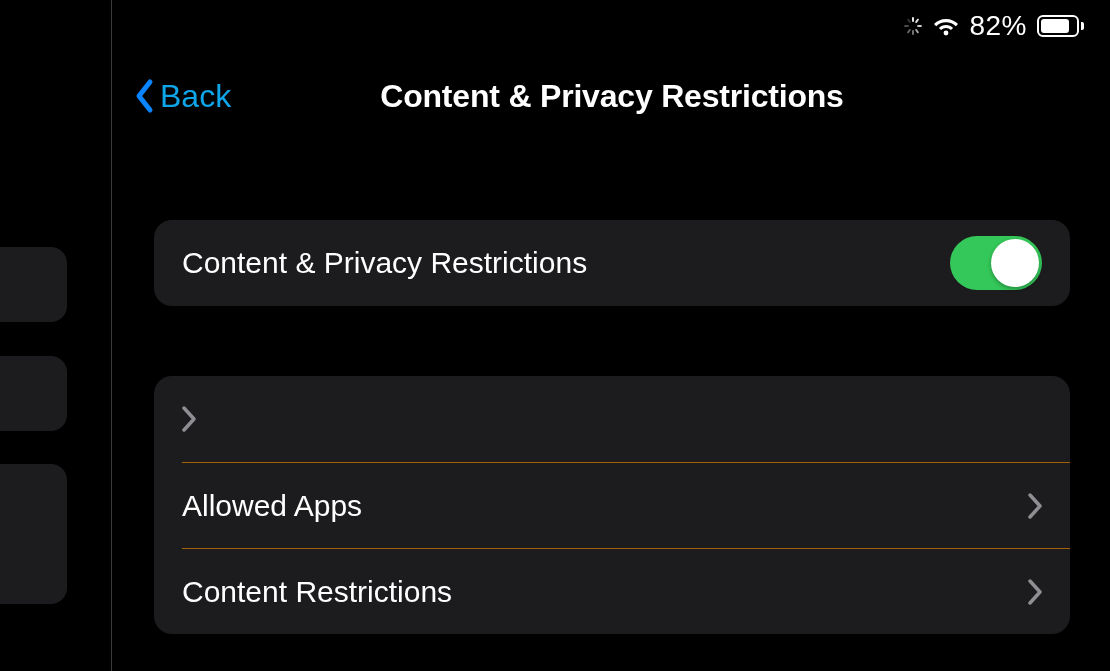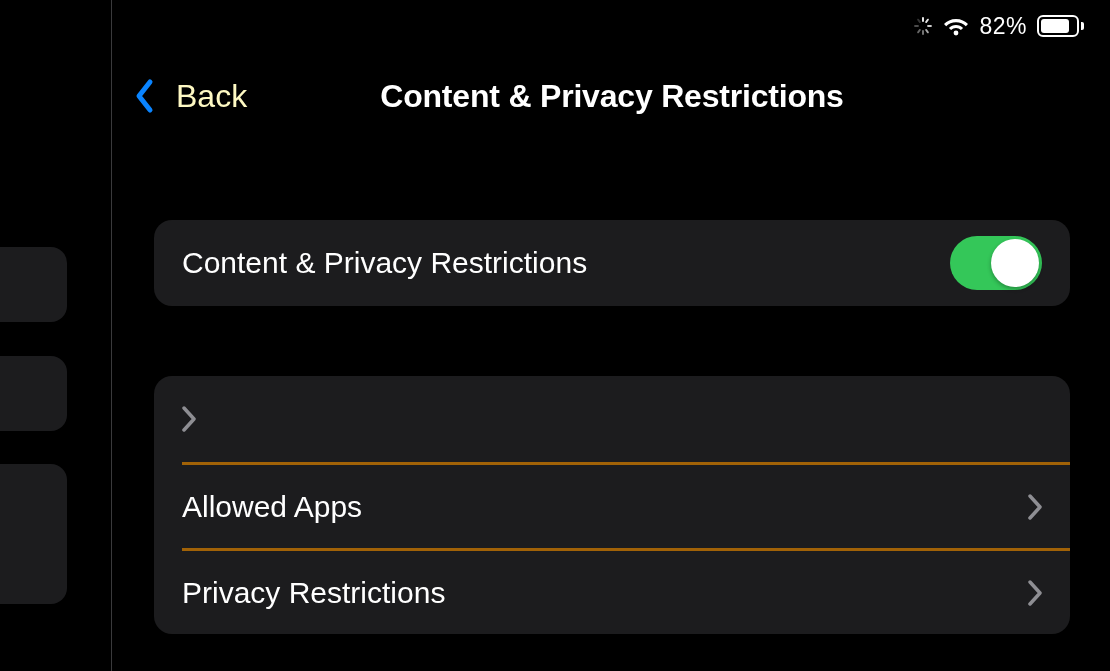--- a/index.html
+++ b/index.html
@@ -37,21 +37,21 @@
       position: absolute;
       top: 8px;
       right: 26px;
       display: flex;
       align-items: center;
       gap: 10px;
       height: 36px;
     }
     .spinner-icon svg { width: 20px; height: 20px; display:block; }
     .wifi-icon svg { width: 26px; height: 22px; display:block; }
-    .battery-pct { font-size: 23px; font-weight: 500; letter-spacing: 0.5px; }
+    .battery-pct { font-size: 28px; font-weight: 500; letter-spacing: 0.5px; }
     .battery { display:flex; align-items:center; gap:2px; }
     .battery-body {
       width: 42px; height: 22px; border: 2px solid #fff; border-radius: 6px;
       display:flex; align-items:center; padding:2px;
     }
     .battery-fill { height: 100%; background: #fff; border-radius: 3px; }
     .battery-fill.w82 { width: 82%; }
     .battery-tip { width: 3px; height: 8px; background: #fff; border-top-right-radius: 2px; border-bottom-right-radius: 2px; }
 
     .content {
@@ -67,24 +67,24 @@
       top: 66px;
       left: 0;
       right: 0;
       height: 60px;
       display: flex;
       align-items: center;
     }
     .back-btn {
       display: flex;
       align-items: center;
-      gap: 22px;
+      gap: 6px;
       margin-left: 20px;
       cursor: pointer;
-      color: #fef9c3;
+      color: #0ea5e9;
       font-size: 32px;
       font-weight: 400;
     }
     .chevron-left-icon svg { width: 20px; height: 36px; display:block; }
     .nav-title {
       position: absolute;
       left: 0; right: 0;
       text-align: center;
       font-size: 32px;
       font-weight: 600;
@@ -101,21 +101,21 @@
       margin-bottom: 70px;
     }
     .row {
       display: flex;
       align-items: center;
       justify-content: space-between;
       padding: 0 28px;
       height: 86px;
       cursor: pointer;
     }
-    .row + .row { border-top: 3px solid #a16207; margin-left: 28px; padding-left: 0; }
+    .row + .row { border-top: 1px solid #a16207; margin-left: 28px; padding-left: 0; }
     .row-label { font-size: 30px; font-weight: 400; color: #fff; }
     .chevron-right-icon svg { width: 14px; height: 26px; display:block; }
 
     .switch {
       width: 92px; height: 54px; border-radius: 27px; position: relative;
       background: #34c759;
     }
     .switch-knob {
       position: absolute; top: 3px; width: 48px; height: 48px; border-radius: 50%;
       background: #fff; box-shadow: 0 2px 4px rgba(0,0,0,0.3);
@@ -196,21 +196,21 @@
       </div>
       <div class="row">
         <span class="row-label">Allowed Apps</span>
         <span class="chevron-right-icon">
           <svg viewBox="0 0 14 26">
               <polyline points="2,2 12,13 2,24" fill="none" stroke="#8e8e93" stroke-width="3.5" stroke-linecap="round" stroke-linejoin="round"></polyline>
             </svg>
         </span>
       </div>
       <div class="row">
-        <span class="row-label">Privacy Restrictions</span>
+        <span class="row-label">Content Restrictions</span>
         <span class="chevron-right-icon">
           <svg viewBox="0 0 14 26">
               <polyline points="2,2 12,13 2,24" fill="none" stroke="#8e8e93" stroke-width="3.5" stroke-linecap="round" stroke-linejoin="round"></polyline>
             </svg>
         </span>
       </div>
     </div>
 
   </div>
 </div>

